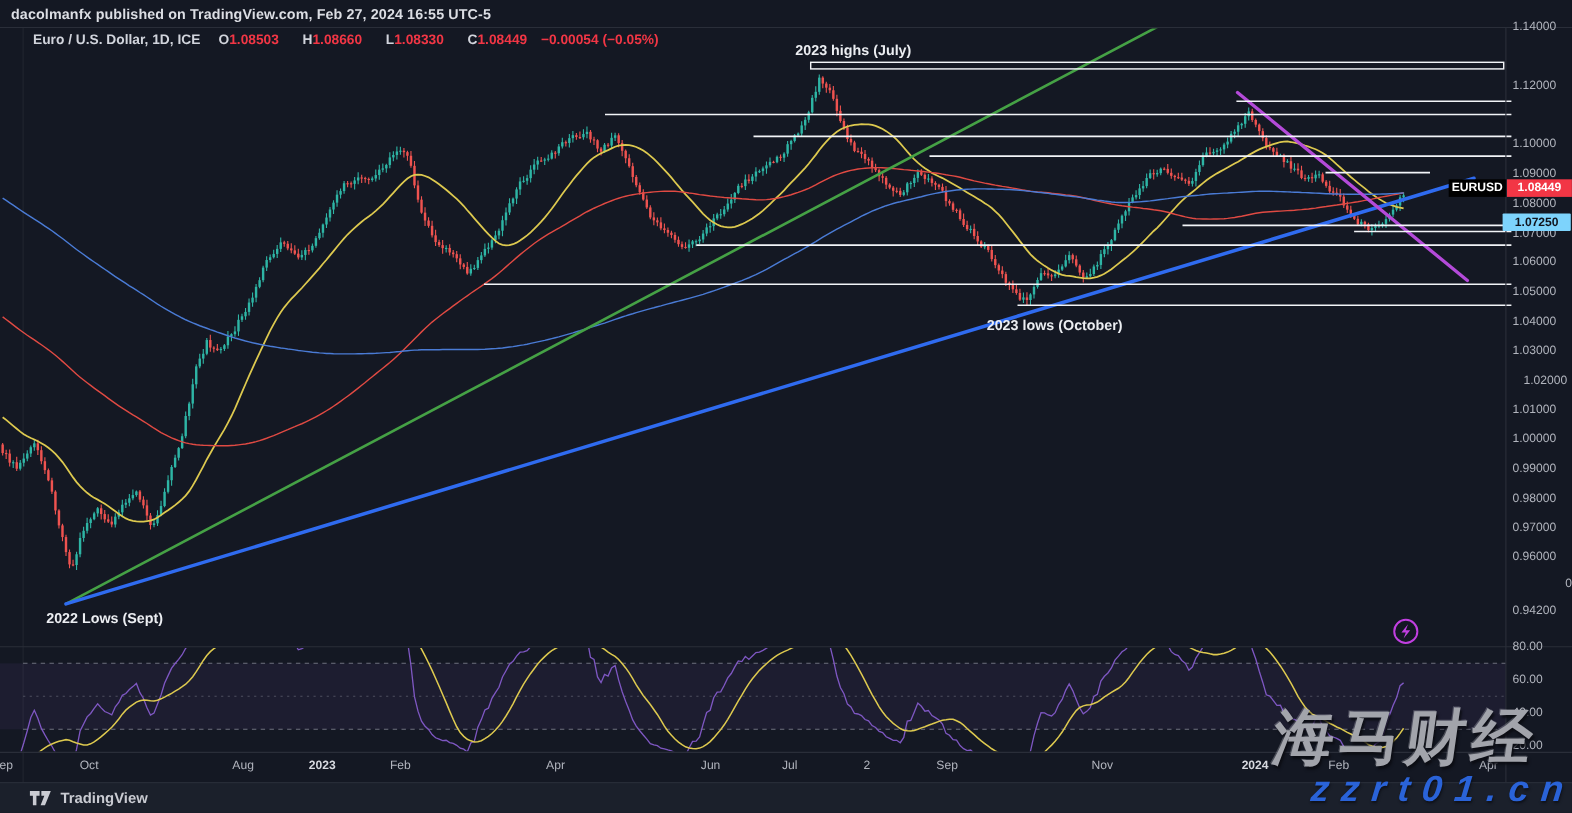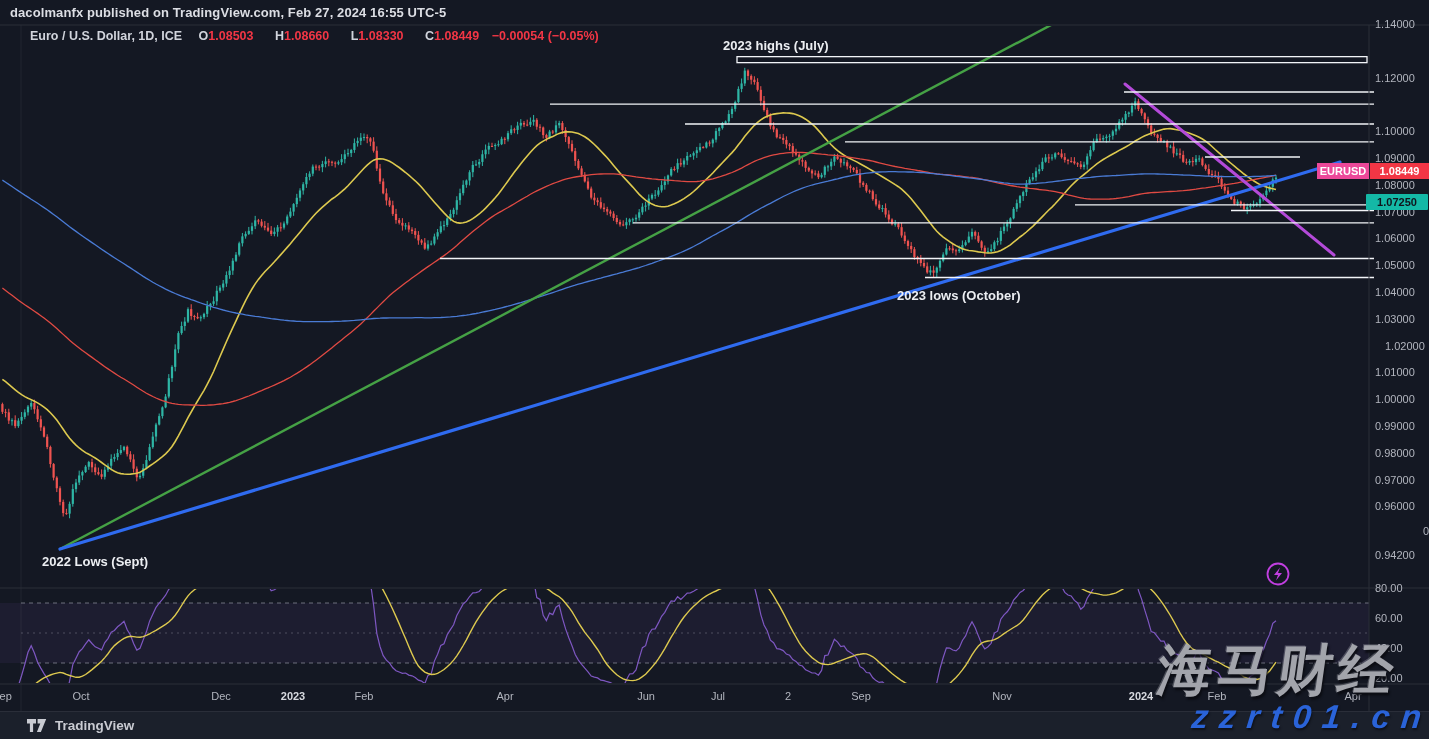--- a/index.html
+++ b/index.html
@@ -6,23 +6,23 @@
   .stage{position:relative;width:1429px;height:739px;background:#141823;overflow:hidden;
          font-family:"Liberation Sans",sans-serif;-webkit-font-smoothing:antialiased;}
   #plot{position:absolute;left:0;top:0;}
   .hdr{position:absolute;left:10px;top:5px;font-size:13px;font-weight:700;color:#dcdee4;letter-spacing:.1px;}
   .legend{position:absolute;left:30px;top:29px;font-size:12.5px;font-weight:600;color:#d1d4dc;white-space:nowrap;}
   .legend .v{color:#f23645;margin-right:9px;}
   .legend .k{color:#d1d4dc;margin-left:9px;}
   .legend .title{margin-right:4px;text-align:right;}
   .anno{position:absolute;font-size:13px;font-weight:700;color:#eceef2;white-space:nowrap;}
   .chip{position:absolute;font-size:11px;font-weight:700;display:flex;align-items:center;justify-content:center;}
-  .chip-sym{left:1317px;top:163px;width:52px;height:16px;background:#ec4899;color:#fff;}
+  .chip-sym{left:1317px;top:163px;width:52px;height:16px;background:#000000;color:#fff;}
   .chip-last{left:1370px;top:163px;width:59px;height:16px;background:#f23645;color:#fff;}
-  .chip-wht{left:1366px;top:194px;width:62px;height:16px;background:#14b8a6;color:#10131c;border-radius:1px;}
+  .chip-wht{left:1366px;top:194px;width:62px;height:16px;background:#7dd3fc;color:#10131c;border-radius:1px;}
   .tick{position:absolute;left:1375px;font-size:11px;color:#b2b5be;transform:translateY(-50%);white-space:nowrap;}
   .ttick{position:absolute;top:690px;font-size:11px;color:#b2b5be;transform:translateX(-50%);white-space:nowrap;}
   .ttick.yr{color:#d7d9df;font-weight:700;}
   .wm-cjk{position:absolute;left:1158px;top:634px;font-size:55px;font-weight:900;letter-spacing:5px;
           color:#a2a4ab;transform:skewX(-8deg);text-shadow:2px 3px 2px rgba(10,12,18,.85), -1px -1px 0 rgba(230,232,238,.25);
           font-family:sans-serif;z-index:40;}
   .wm-lat{position:absolute;left:1192px;top:698px;font-size:33px;font-weight:800;font-style:italic;letter-spacing:11px;
           color:#2a63d8;transform:skewX(-6deg);z-index:41;text-shadow:1px 2px 2px rgba(10,12,18,.7);}
   .footer{position:absolute;left:0;bottom:0;width:1429px;height:27px;background:#1b202b;border-top:1px solid #2a2e39;
           display:flex;align-items:center;z-index:30;}
@@ -915,21 +915,21 @@
       <div class="tick" style="top: 530.52px; padding-left: 48px;">0.95100</div>
       <div class="tick" style="top: 554.64px;">0.94200</div>
       <div class="tick" style="top: 588px;">80.00</div>
       <div class="tick" style="top: 618px;">60.00</div>
       <div class="tick" style="top: 648px;">40.00</div>
       <div class="tick" style="top: 678px;">20.00</div>
     </div>
   <div id="time-axis">
       <div class="ttick" style="left: 2px;">Sep</div>
       <div class="ttick" style="left: 81px;">Oct</div>
-      <div class="ttick" style="left: 221px;">Dec</div>
+      <div class="ttick" style="left: 221px;">Aug</div>
       <div class="ttick yr" style="left: 293px;">2023</div>
       <div class="ttick" style="left: 364px;">Feb</div>
       <div class="ttick" style="left: 505px;">Apr</div>
       <div class="ttick" style="left: 646px;">Jun</div>
       <div class="ttick" style="left: 718px;">Jul</div>
       <div class="ttick" style="left: 788px;">2</div>
       <div class="ttick" style="left: 861px;">Sep</div>
       <div class="ttick" style="left: 1002px;">Nov</div>
       <div class="ttick yr" style="left: 1141px;">2024</div>
       <div class="ttick" style="left: 1217px;">Feb</div>

